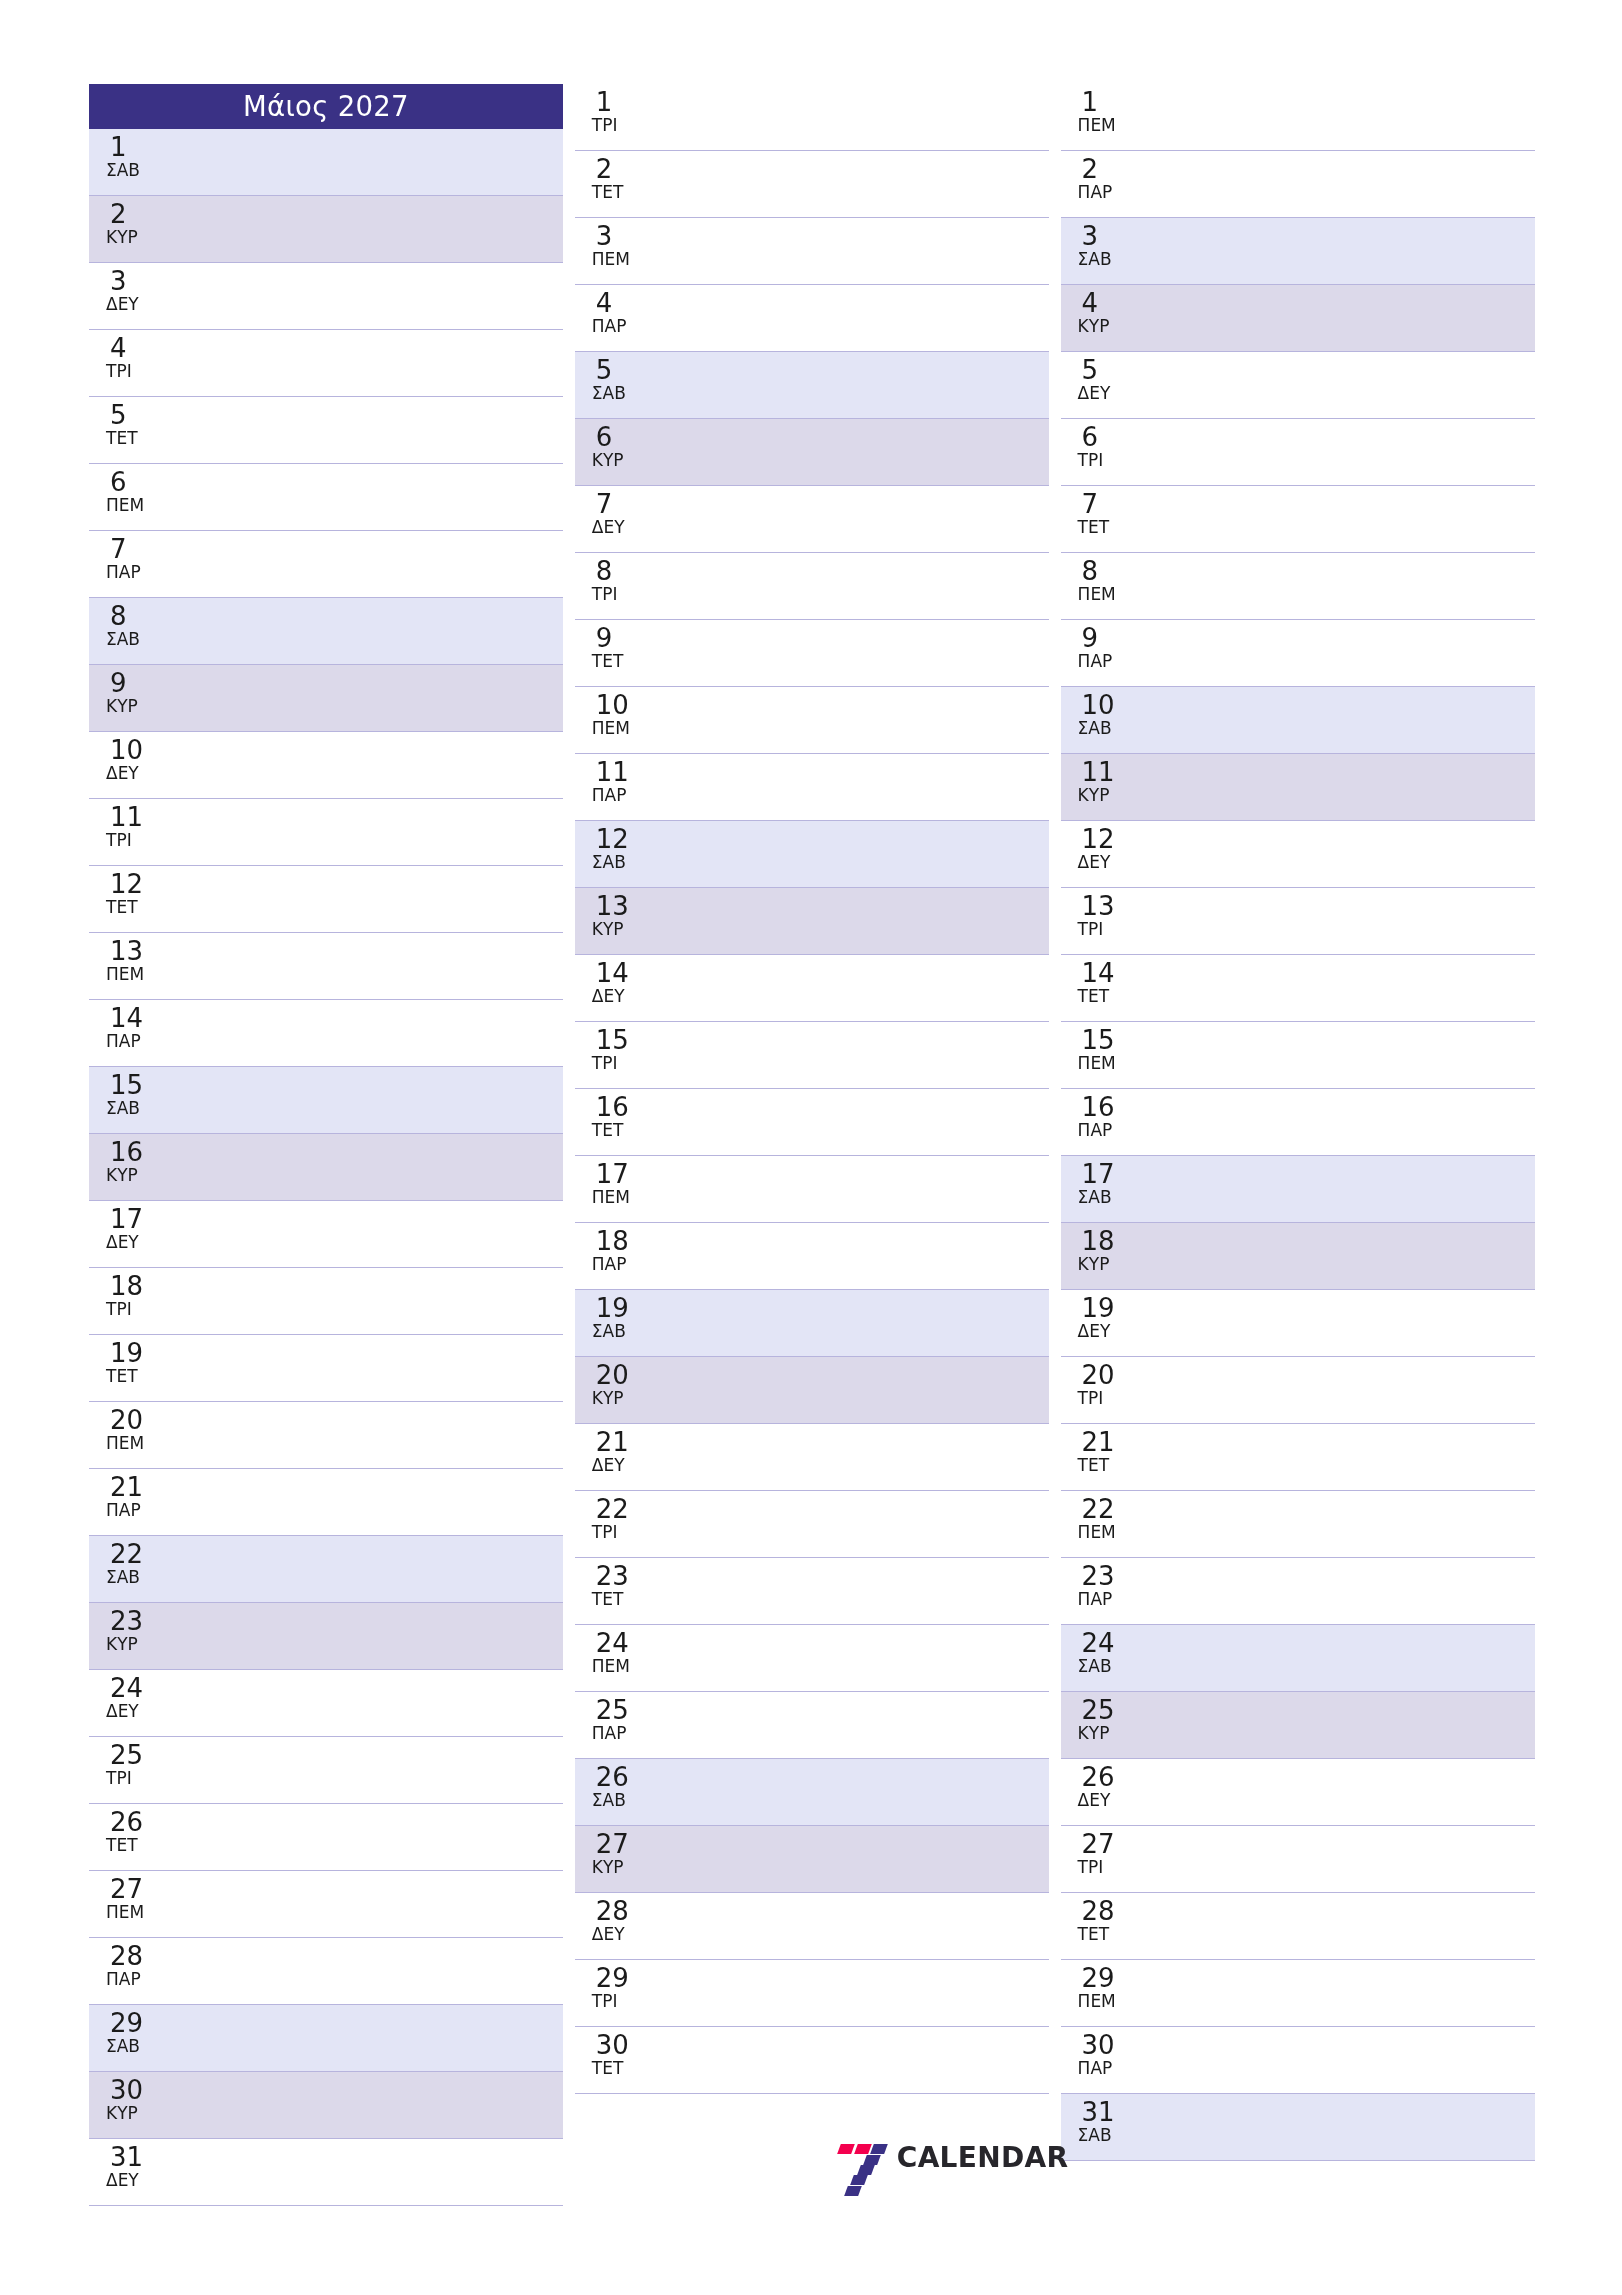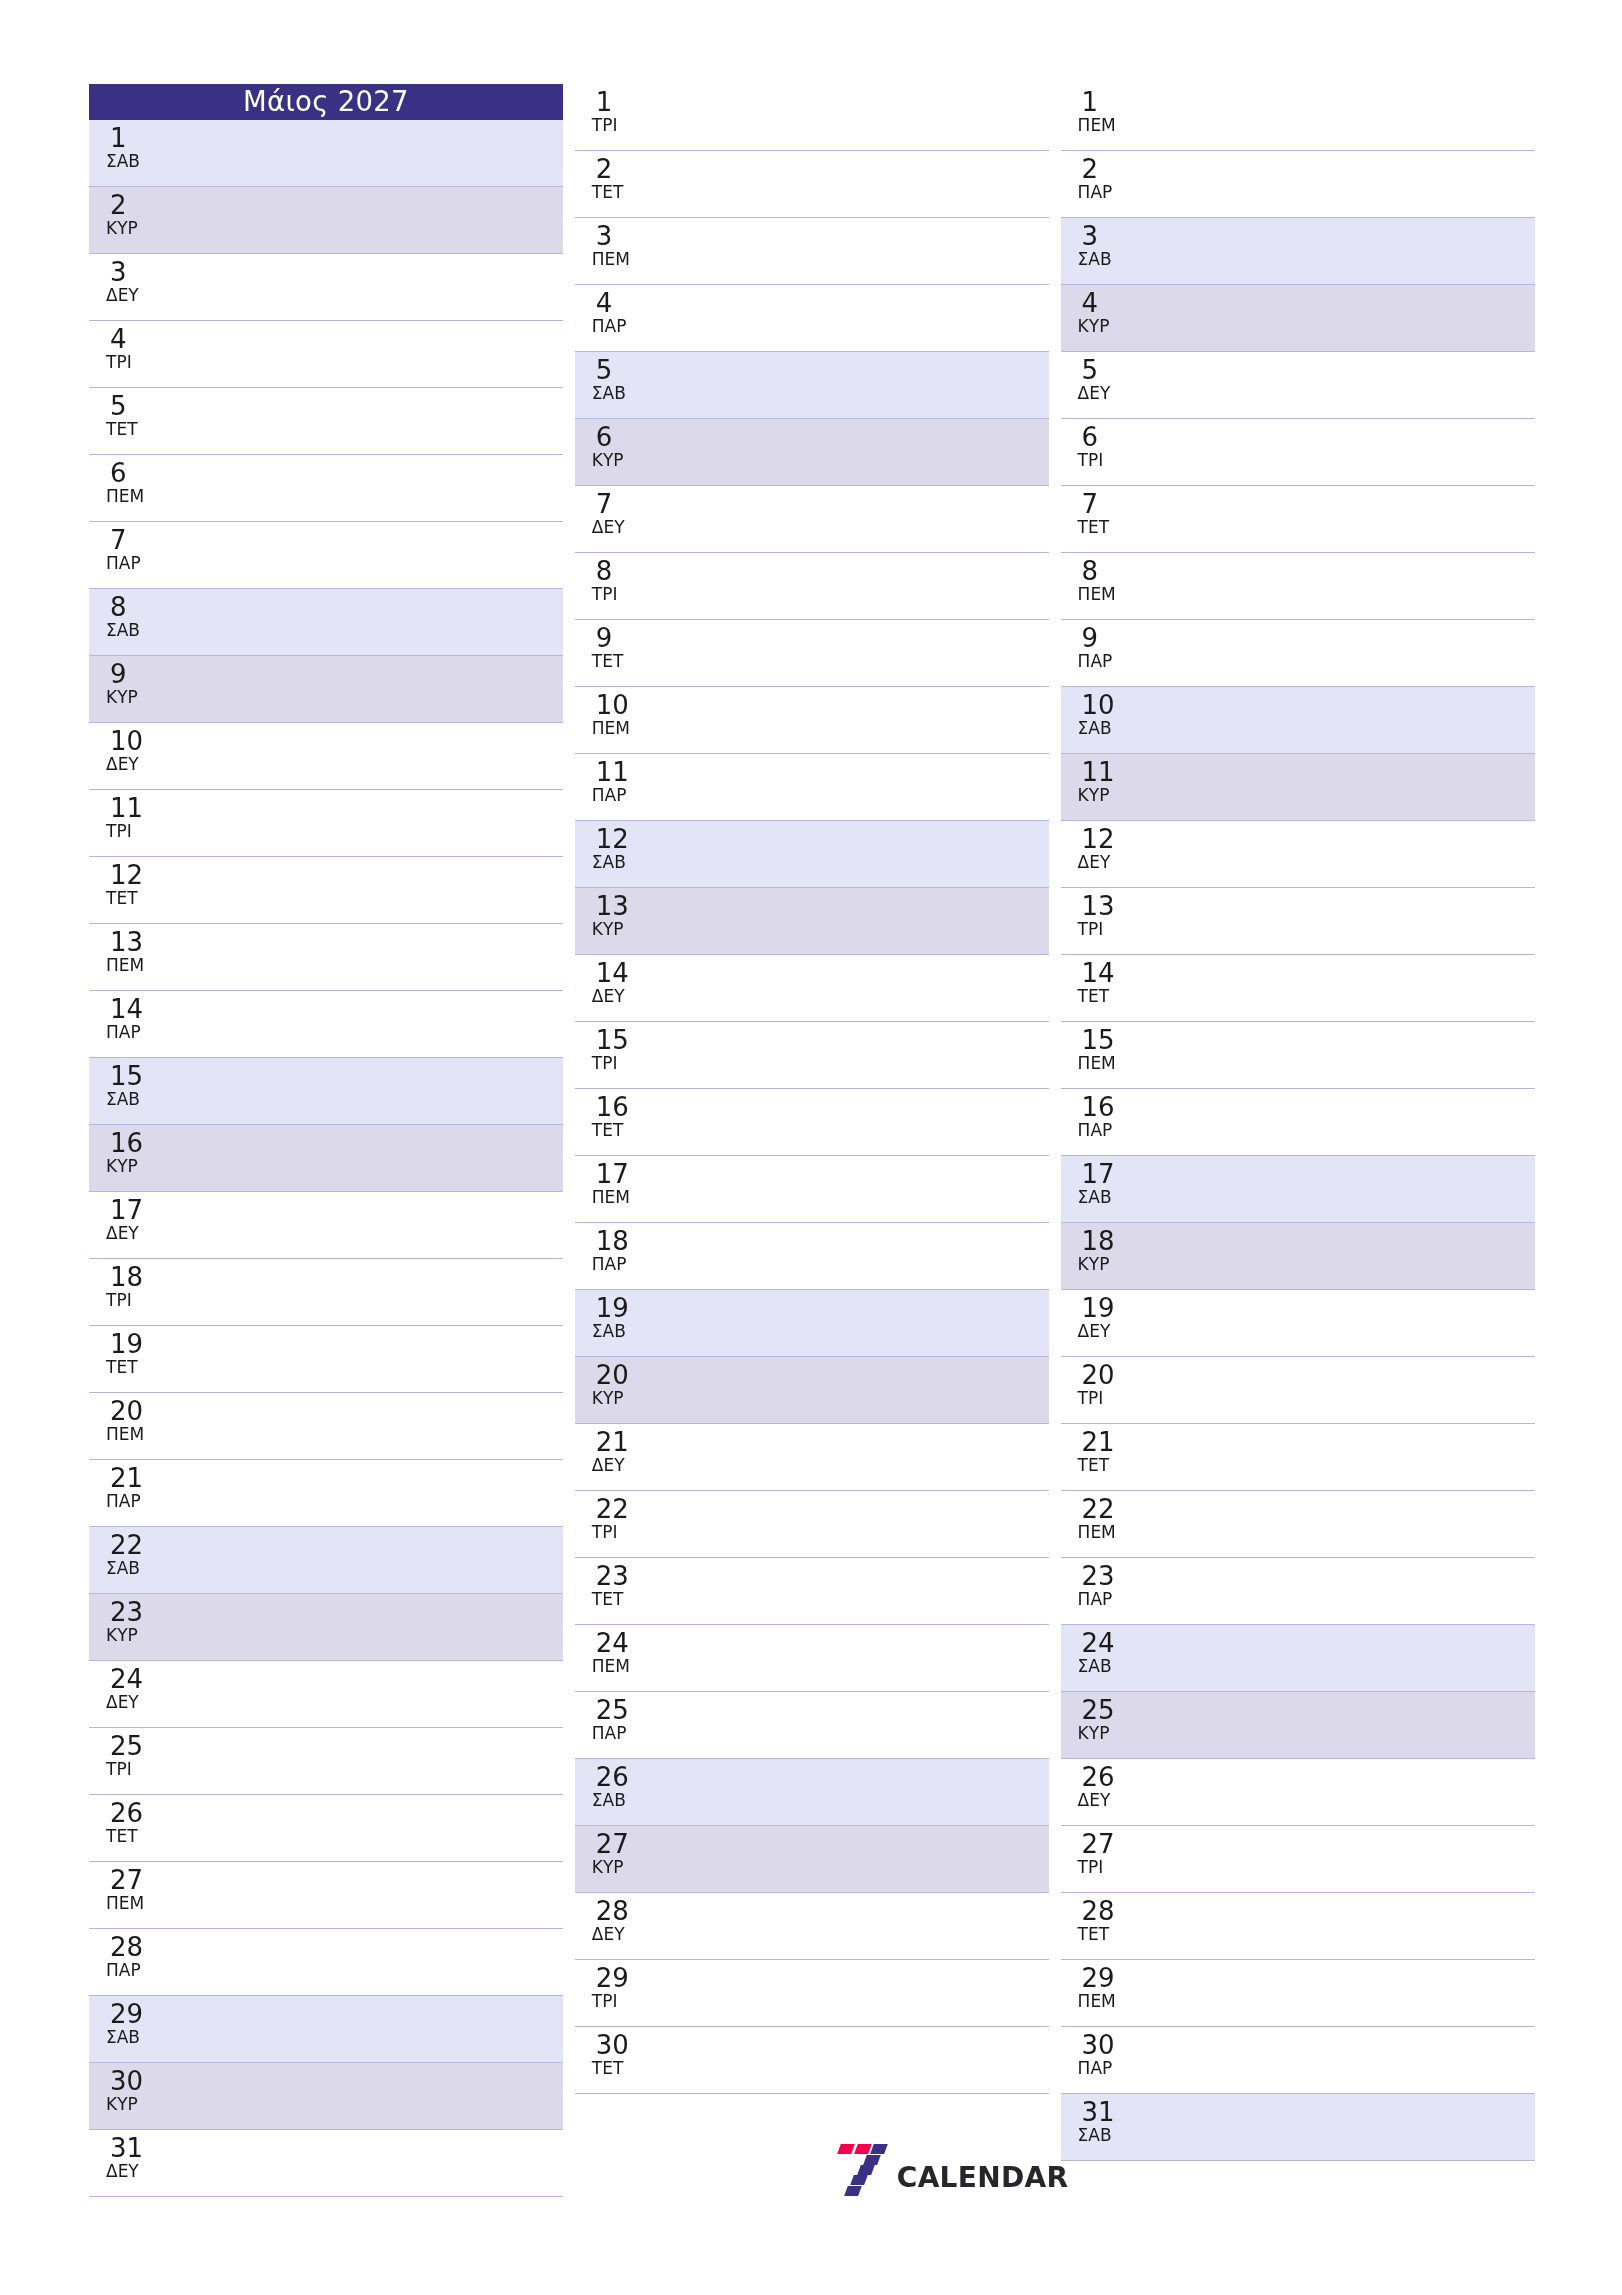--- a/index.html
+++ b/index.html
@@ -23,21 +23,21 @@
     display: flex;
     gap: 11.8px;
   }
   .month-col {
     width: 474px;
     flex: 0 0 474px;
     display: flex;
     flex-direction: column;
   }
   .month-header {
-    height: 36px;
+    height: 45px;
     background: #3a3185;
     color: #ffffff;
     display: flex;
     align-items: center;
     justify-content: center;
     font-size: 27.5px;
     font-weight: 400;
     letter-spacing: 0.3px;
     line-height: 1;
   }
@@ -69,21 +69,21 @@
     line-height: 1.0;
     font-weight: 400;
     display: block;
     margin-top: 1.3px;
   }
   .logo {
     position: absolute;
     left: 834px;
     top: 2144px;
     display: flex;
-    align-items: flex-end;
+    align-items: flex-start;
     gap: 11.8px;
   }
   .logo-mark {
     width: 51px;
     height: 48px;
     position: relative;
   }
   .logo-text {
     font-family: "DejaVu Sans", sans-serif;
     font-size: 28px;

